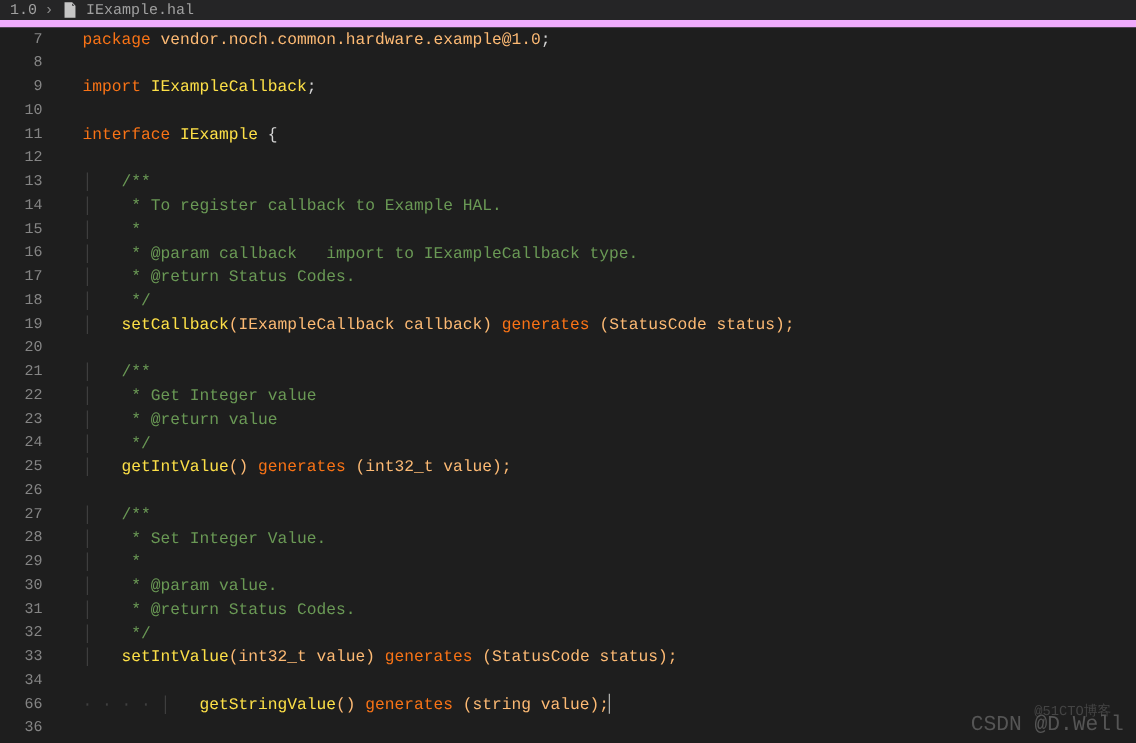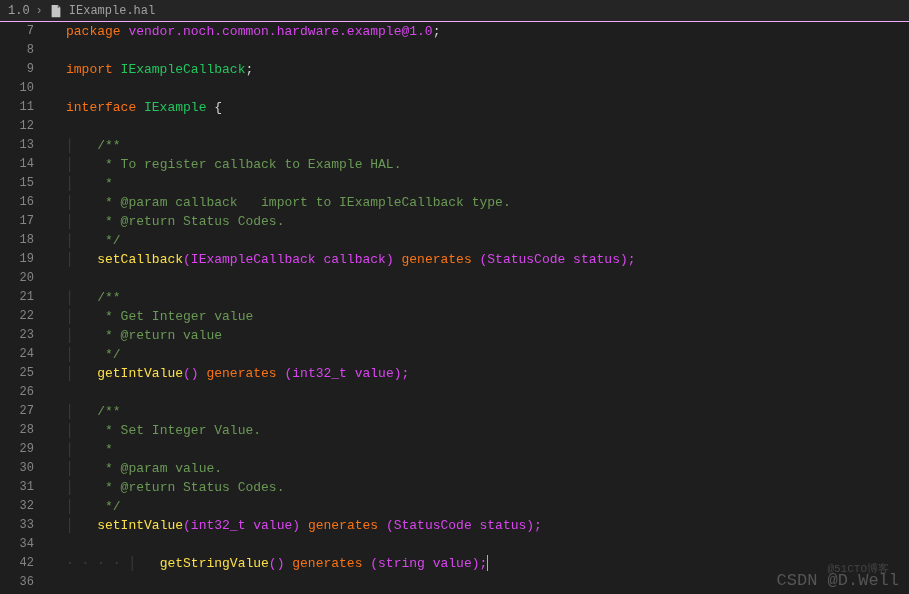--- a/index.html
+++ b/index.html
@@ -15,21 +15,21 @@
       width: 909px;
       height: 594px;
       overflow: hidden;
     }
     .tab-bar {
       height: 22px;
       background: #252526;
       display: flex;
       align-items: center;
       padding-left: 8px;
-      border-bottom: 1px solid #f0abfc;
+      border-bottom: 6px solid #f0abfc;
     }
     .breadcrumb {
       display: flex;
       align-items: center;
       gap: 6px;
       color: #a0a0a0;
       font-size: 12px;
     }
     .breadcrumb-sep {
       color: #888;
@@ -67,24 +67,24 @@
     }
     .line {
       height: 19px;
       line-height: 19px;
       white-space: pre;
     }
     .gutter .line {
       font-size: 12px;
     }
     .kw { color: #f97316; }
-    .type { color: #22c55e; }
+    .type { color: #fde047; }
     .comment { color: #6a9955; }
     .fn { color: #fde047; }
-    .plain { color: #d946ef; }
+    .plain { color: #fdba74; }
     .punct { color: #d4d4d4; }
     .indent-guide { color: #404040; }
     .cursor {
       display: inline-block;
       width: 1px;
       height: 16px;
       background: #aeafad;
       vertical-align: middle;
       position: relative;
       top: -1px;
@@ -145,21 +145,21 @@
       <div class="line">25</div>
       <div class="line">26</div>
       <div class="line">27</div>
       <div class="line">28</div>
       <div class="line">29</div>
       <div class="line">30</div>
       <div class="line">31</div>
       <div class="line">32</div>
       <div class="line">33</div>
       <div class="line">34</div>
-      <div class="line">42</div>
+      <div class="line">66</div>
       <div class="line">36</div>
     </div>
   <div class="code-area">
     <div class="line"><span class="kw">package</span><span class="plain"> vendor.noch.common.hardware.example@1.0</span><span class="punct">;</span></div>
     <div class="line"></div>
     <div class="line"><span class="kw">import</span><span class="type"> IExampleCallback</span><span class="punct">;</span></div>
     <div class="line"></div>
     <div class="line"><span class="kw">interface</span><span class="type"> IExample </span><span class="punct">{</span></div>
     <div class="line"></div>
     <div class="line"><span class="indent-guide">│   </span><span class="comment">/**</span></div>

